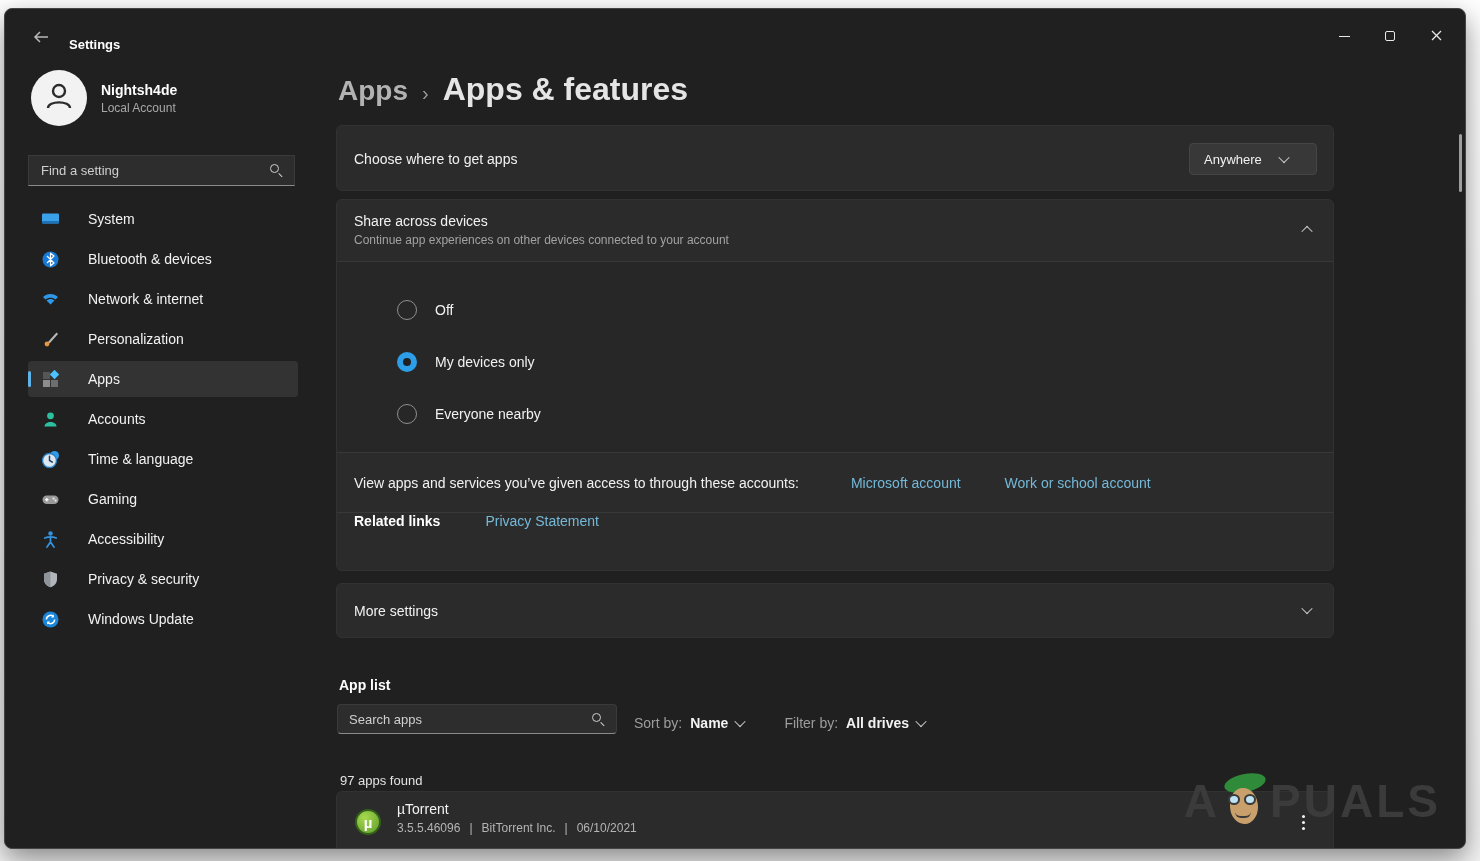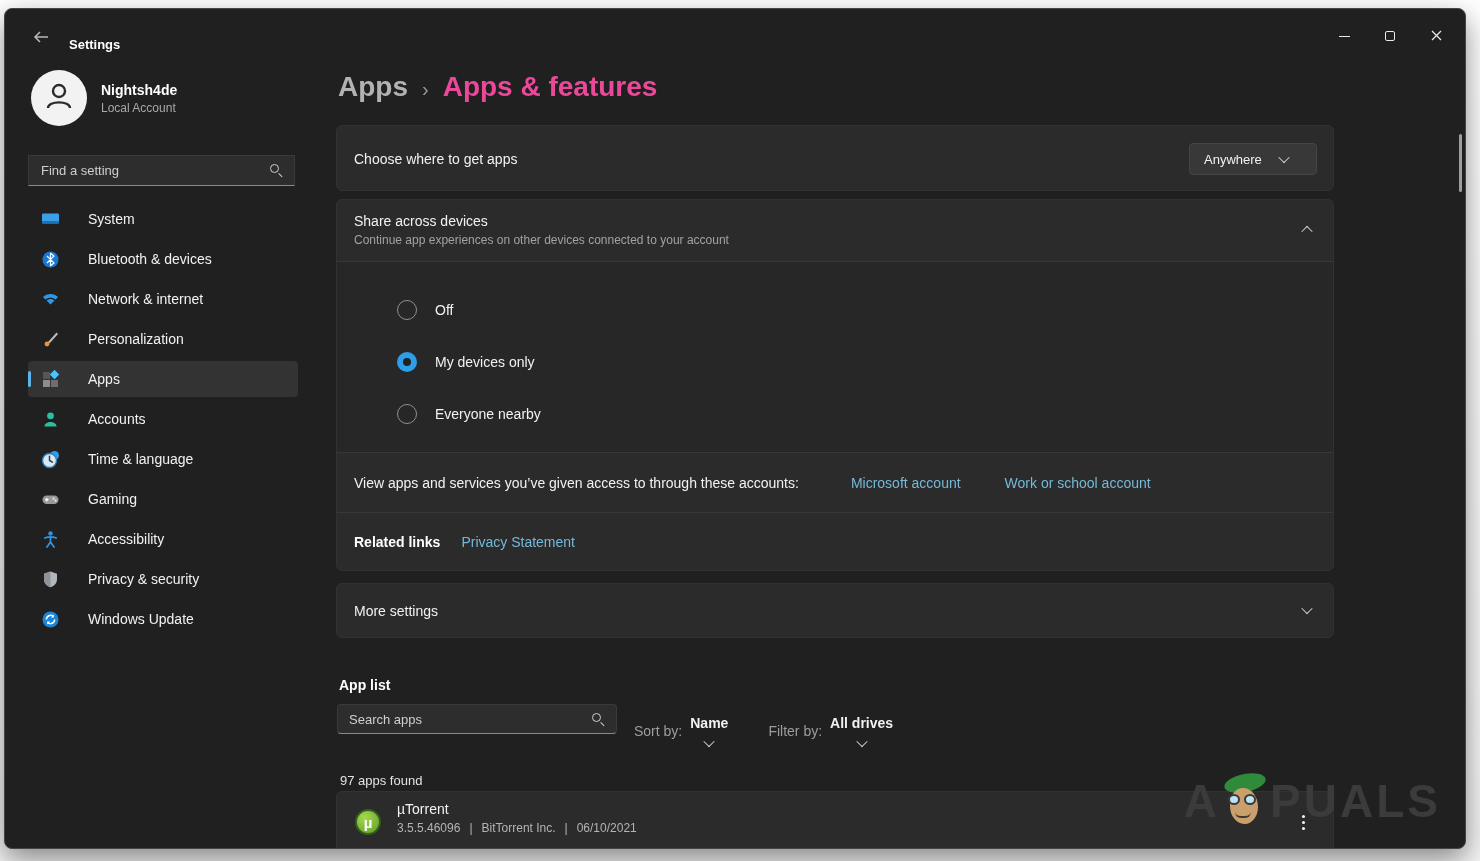--- a/index.html
+++ b/index.html
@@ -39,21 +39,21 @@
               padding-left:13px; border-radius:4px; font-size:14px; color:#f2f2f2; cursor:pointer; }
   .nav-item.selected { background:#333333; }
   .nav-item.selected::before { content:""; position:absolute; left:0; top:10px; width:3px; height:16px; border-radius:2px; background:#5fb3e8; }
   .nav-ic { width:19px; height:19px; flex:none; display:flex; align-items:center; justify-content:center; }
 
   
   .main { position:absolute; left:331px; top:0; width:998px; }
   .breadcrumb { position:absolute; left:2px; top:62px; display:flex; align-items:baseline; gap:14px; }
   .bc-parent { font-size:28px; font-weight:600; color:#b2b2b2; cursor:pointer; }
   .bc-sep { font-size:20px; color:#9a9a9a; }
-  .bc-current { font-size:28px; font-weight:600; color:#ec4899; }
+  .bc-current { font-size:32px; font-weight:600; color:#e5e5e5; }
 
   .card { position:absolute; left:0; width:998px; background:#2b2b2b; border:1px solid #323232; border-radius:6px; }
 
   .card-getapps { top:116px; height:66px; }
   .getapps-label { position:absolute; left:17px; top:25px; font-size:14px; color:#f2f2f2; }
   .dropdown { position:absolute; right:16px; top:17px; height:32px; min-width:128px; background:#383838;
               border:1px solid #454545; border-radius:4px; display:flex; align-items:center; gap:18px;
               padding:0 12px 0 14px; cursor:pointer; }
   .dropdown-value { font-size:13px; color:#f2f2f2; }
 
@@ -69,37 +69,37 @@
   .share-options { height:191px; border-bottom:1px solid #383838; background:#272727; padding:22px 0 0 60px; }
   .radio-row { display:flex; align-items:center; gap:18px; height:52px; cursor:pointer; }
   .radio { width:20px; height:20px; border-radius:50%; border:1px solid #8f8f8f; background:transparent; flex:none; position:relative; }
   .radio.selected { border:none; background:#2d9fe8; }
   .radio.selected::after { content:""; position:absolute; left:6px; top:6px; width:8px; height:8px; border-radius:50%; background:#202020; }
   .radio-label { font-size:14px; color:#f2f2f2; }
   .share-access { height:60px; border-bottom:1px solid #383838; display:flex; align-items:center; padding-left:17px; }
   .access-label { font-size:14px; color:#f2f2f2; margin-right:52px; }
   .link { font-size:14px; color:#74b9d9; cursor:pointer; }
   .link + .link { margin-left:44px; }
-  .share-related { height:57px; display:flex; align-items:center; padding-left:17px; }
+  .share-related { height:57px; display:flex; align-items:flex-start; padding-left:17px;gap:24px; }
   .related-label { font-size:14px; font-weight:700; color:#ffffff; margin-right:21px; }
 
   .card-more { top:574px; height:55px;text-decoration:underline; }
   .more-label { position:absolute; left:17px; top:19px; font-size:14px; color:#f2f2f2; }
   .more-chev { position:absolute; right:22px; top:22px; cursor:pointer; }
 
   .applist-heading { position:absolute; left:3px; top:668px; font-size:14px; font-weight:700; color:#fff; }
   .search-apps { position:absolute; left:1px; top:695px; width:280px; height:30px; background:#2d2d2d;
                  border:1px solid #3a3a3a; border-bottom:1px solid #8a8a8a; border-radius:4px; }
   .search-apps input { width:100%; height:100%; background:transparent; border:none; outline:none; color:#e6e6e6;
                        font-size:13px; padding:0 30px 0 11px; font-family:inherit; }
   .search-apps input::placeholder { color:#cfcfcf; }
   .sortbar { position:absolute; left:298px; top:706px; display:flex; align-items:center; gap:8px; }
   .dim-label { font-size:14px; color:#9d9d9d; }
   .strong-val { font-size:14px; font-weight:700; color:#f2f2f2; }
-  .sf-group { display:flex; align-items:center; gap:8px; cursor:pointer;flex-direction:column; }
+  .sf-group { display:flex; align-items:center; gap:8px; cursor:pointer; }
   .sf-gap { width:24px; }
   .apps-count { position:absolute; left:4px; top:764px; font-size:13px; color:#e2e2e2; }
   .card-approw { top:782px; height:59px; border-bottom:none; border-radius:6px 6px 0 0; }
   .app-ic { position:absolute; left:18px; top:17px; width:26px; height:26px; border-radius:50%;
             background:radial-gradient(circle at 35% 30%, #a6d94e, #5f9c2c); border:2px solid #33611a;
             display:flex; align-items:center; justify-content:center; color:#fff; font-size:15px; font-weight:700; }
   .app-name { position:absolute; left:60px; top:9px; font-size:14px; color:#f2f2f2; }
   .app-meta { position:absolute; left:60px; top:29px; font-size:12px; color:#b4b4b4; display:flex; gap:9px; }
   .kebab { position:absolute; right:16px; top:16px; width:28px; height:28px; display:flex; flex-direction:column;
            align-items:center; justify-content:center; gap:3px; cursor:pointer; }

